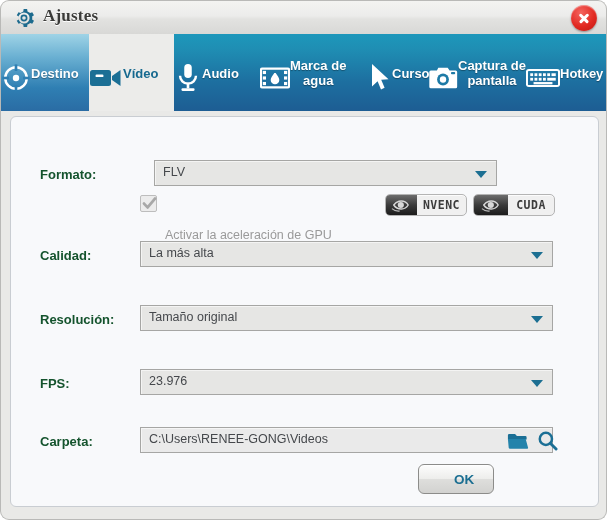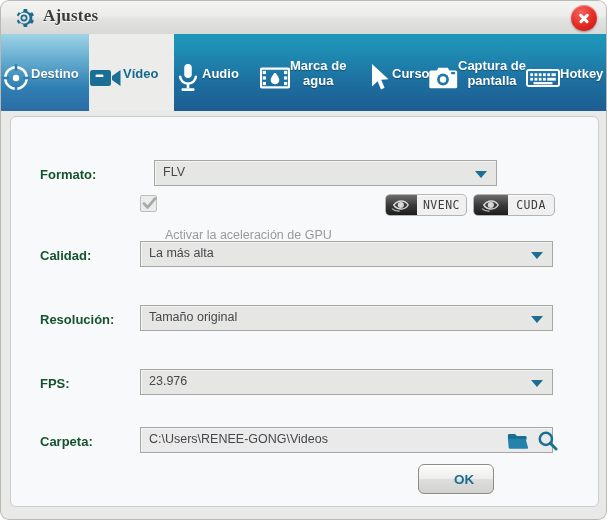--- a/index.html
+++ b/index.html
@@ -67,21 +67,21 @@
     background:#ececec;border:1px solid #bdbdbd;border-radius:2px;}
   .chk svg{position:absolute;left:1px;top:0px;}
   .chk-label{position:absolute;left:163px;top:188px;font-size:12.5px;color:#9a9a9a;}
 
   .gpubadge{position:absolute;height:22px;box-sizing:border-box;border:1px solid #b4b4b4;
     border-radius:5px;background:#f0f0f0;overflow:hidden;display:flex;align-items:center;
     box-shadow:inset 0 1px 0 rgba(255,255,255,.8);}
   .gpubadge .glogo{width:34px;height:100%;display:flex;align-items:center;justify-content:center;
     background:linear-gradient(to bottom,#6d6d6d 0%,#3b3b3b 50%,#1c1c1c 100%);}
   .gpubadge .gtext{flex:1;text-align:center;font-family:"DejaVu Sans Mono",monospace;
-    font-size:11.5px;font-weight:normal;color:#3c3c3c;letter-spacing:.5px;padding:0 6px;}
+    font-size:11.5px;font-weight:bold;color:#3c3c3c;letter-spacing:.5px;padding:0 6px;}
 
   
   .btn{position:absolute;height:30px;box-sizing:border-box;border:1px solid #8c8c8a;
     border-radius:6px;background:linear-gradient(to bottom,#fdfdfd 0%,#ededeb 50%,#dededc 51%,#d2d2d0 100%);
     color:#1c6f92;font-size:13.5px;font-weight:bold;cursor:pointer;
     display:flex;align-items:center;justify-content:center;
     font-family:"Liberation Sans",sans-serif;
     box-shadow:inset 0 1px 0 rgba(255,255,255,.9);padding-left:16px;}
 </style>
 </head>

